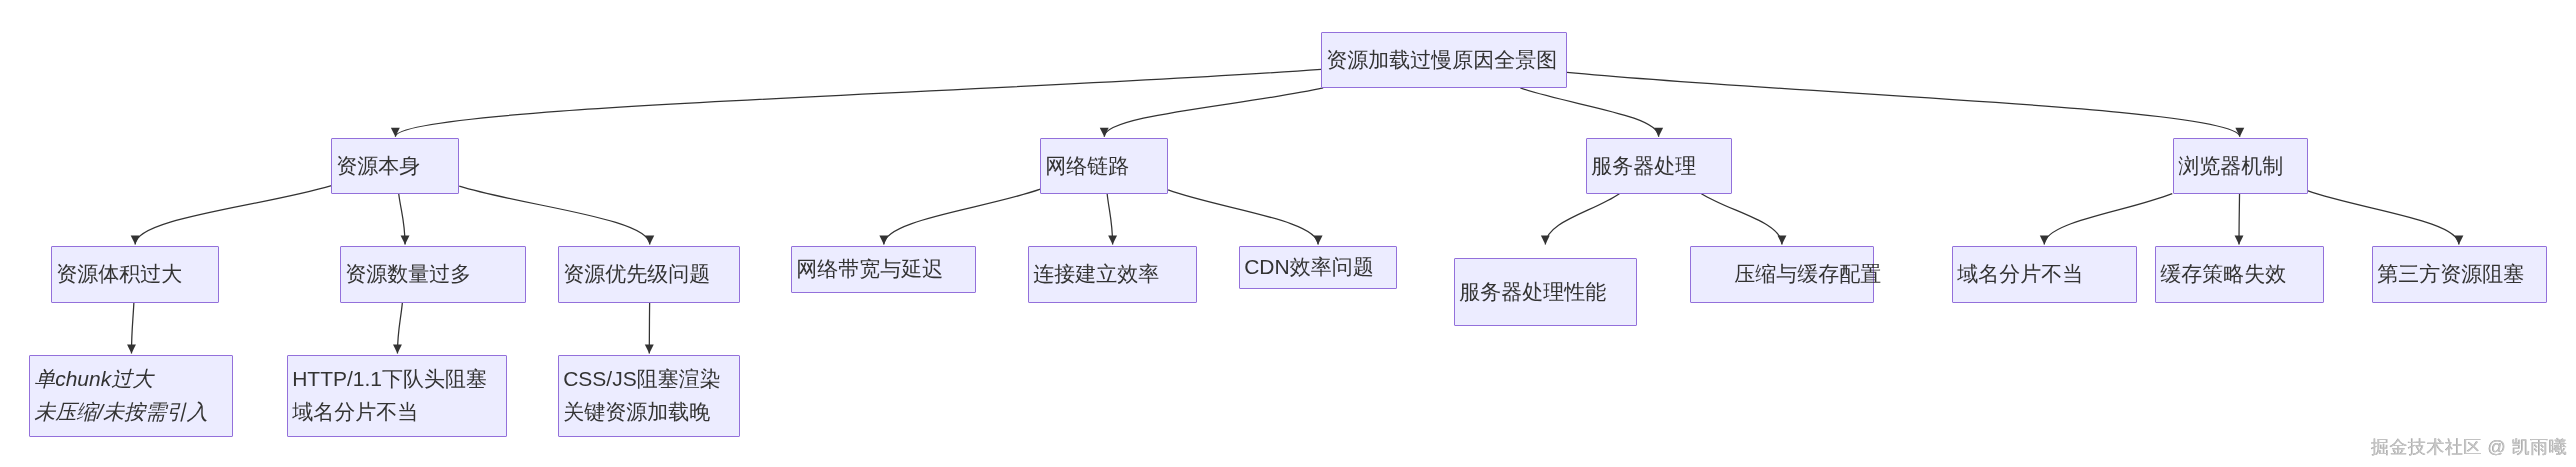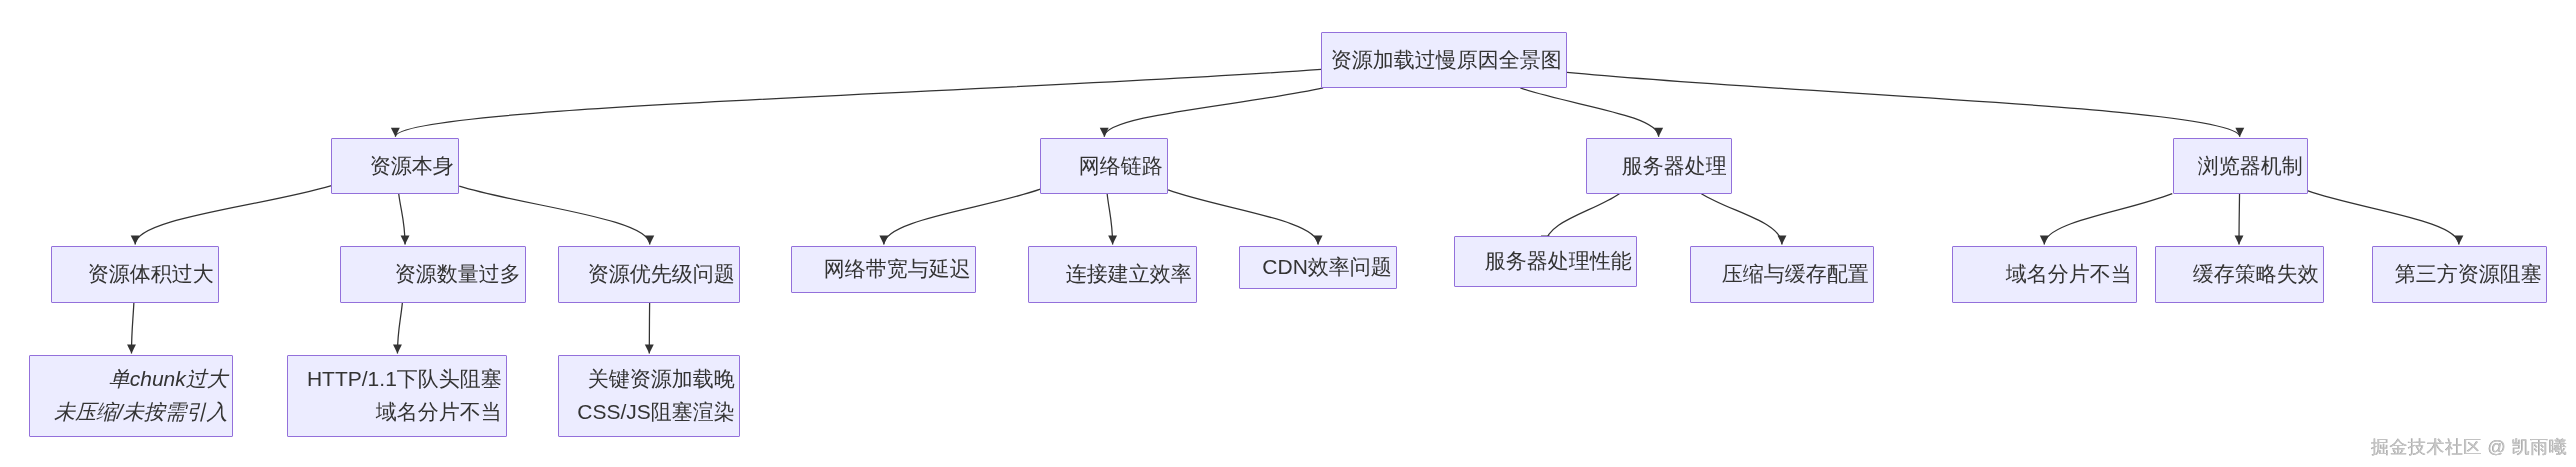--- a/index.html
+++ b/index.html
@@ -37,21 +37,21 @@
   .node {
     position: absolute;
     background: var(--node-fill);
     border: 1.6px solid var(--node-border);
     border-radius: 1px;
     color: var(--text-color);
     font-size: 21px;
     line-height: 1.55;
     display: flex;
     flex-direction: column;
-    align-items: flex-end;
+    align-items: flex-start;
     justify-content: center;
     text-align: center;
     white-space: nowrap;
   }
   .node-line { padding: 0 4.2px; }
   #watermark {
     position: absolute;
     right: 8.4px;
     bottom: 8.4px;
     font-size: 18px;
@@ -119,21 +119,21 @@
       </div>
       <div class="node" style="left: 791px; top: 246px; width: 185px; height: 47px;">
         <div class="node-line">网络带宽与延迟</div>
       </div>
       <div class="node" style="left: 1028px; top: 246px; width: 169px; height: 57px;">
         <div class="node-line">连接建立效率</div>
       </div>
       <div class="node" style="left: 1239px; top: 246px; width: 158px; height: 43px;">
         <div class="node-line">CDN效率问题</div>
       </div>
-      <div class="node" style="left: 1454px; top: 236px; width: 183px; height: 51px;">
+      <div class="node" style="left: 1454px; top: 258px; width: 183px; height: 68px;">
         <div class="node-line">服务器处理性能</div>
       </div>
       <div class="node" style="left: 1690px; top: 246px; width: 184px; height: 57px; padding-left: 39px;">
         <div class="node-line">压缩与缓存配置</div>
       </div>
       <div class="node" style="left: 1952px; top: 246px; width: 185px; height: 57px;">
         <div class="node-line">域名分片不当</div>
       </div>
       <div class="node" style="left: 2155px; top: 246px; width: 169px; height: 57px;">
         <div class="node-line">缓存策略失效</div>
@@ -143,19 +143,19 @@
       </div>
       <div class="node" style="left: 29px; top: 355px; width: 204px; height: 82px; font-style: italic;">
         <div class="node-line">单chunk过大</div>
         <div class="node-line">未压缩/未按需引入</div>
       </div>
       <div class="node" style="left: 287px; top: 355px; width: 220px; height: 82px;">
         <div class="node-line">HTTP/1.1下队头阻塞</div>
         <div class="node-line">域名分片不当</div>
       </div>
       <div class="node" style="left: 558px; top: 355px; width: 182px; height: 82px;">
+        <div class="node-line">CSS/JS阻塞渲染</div>
         <div class="node-line">关键资源加载晚</div>
-        <div class="node-line">CSS/JS阻塞渲染</div>
       </div>
     </div>
   <div id="watermark">掘金技术社区 @ 凯雨曦</div>
 </div>
 
 
 </body></html>

